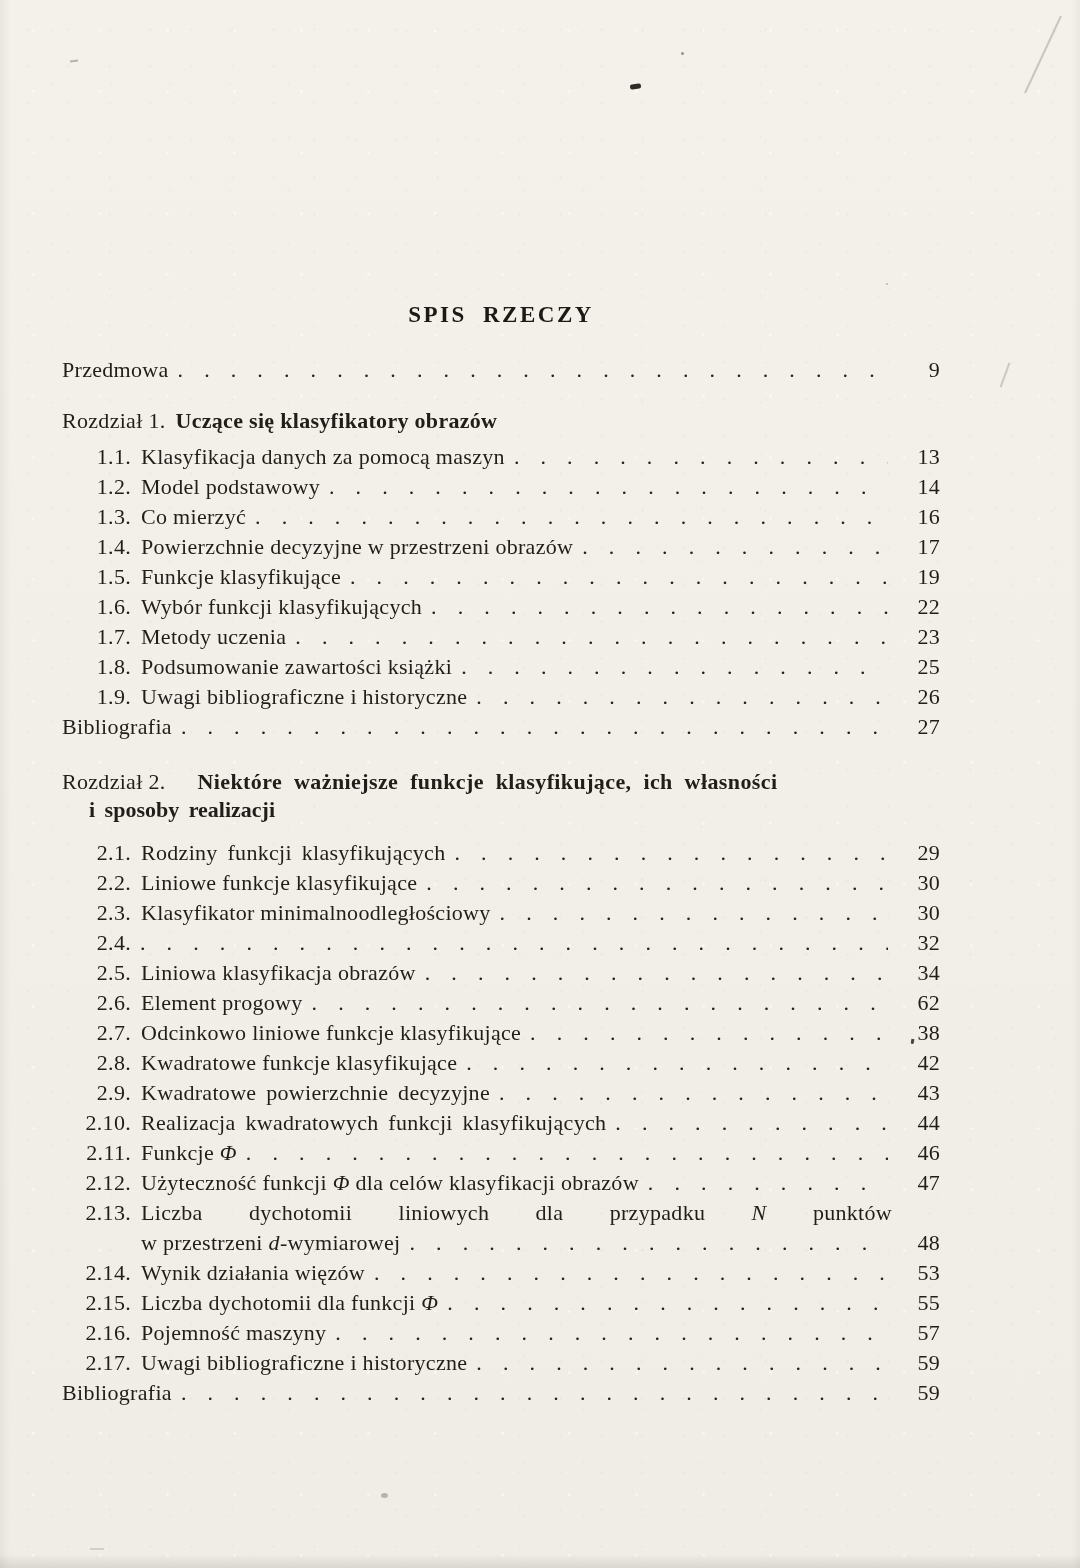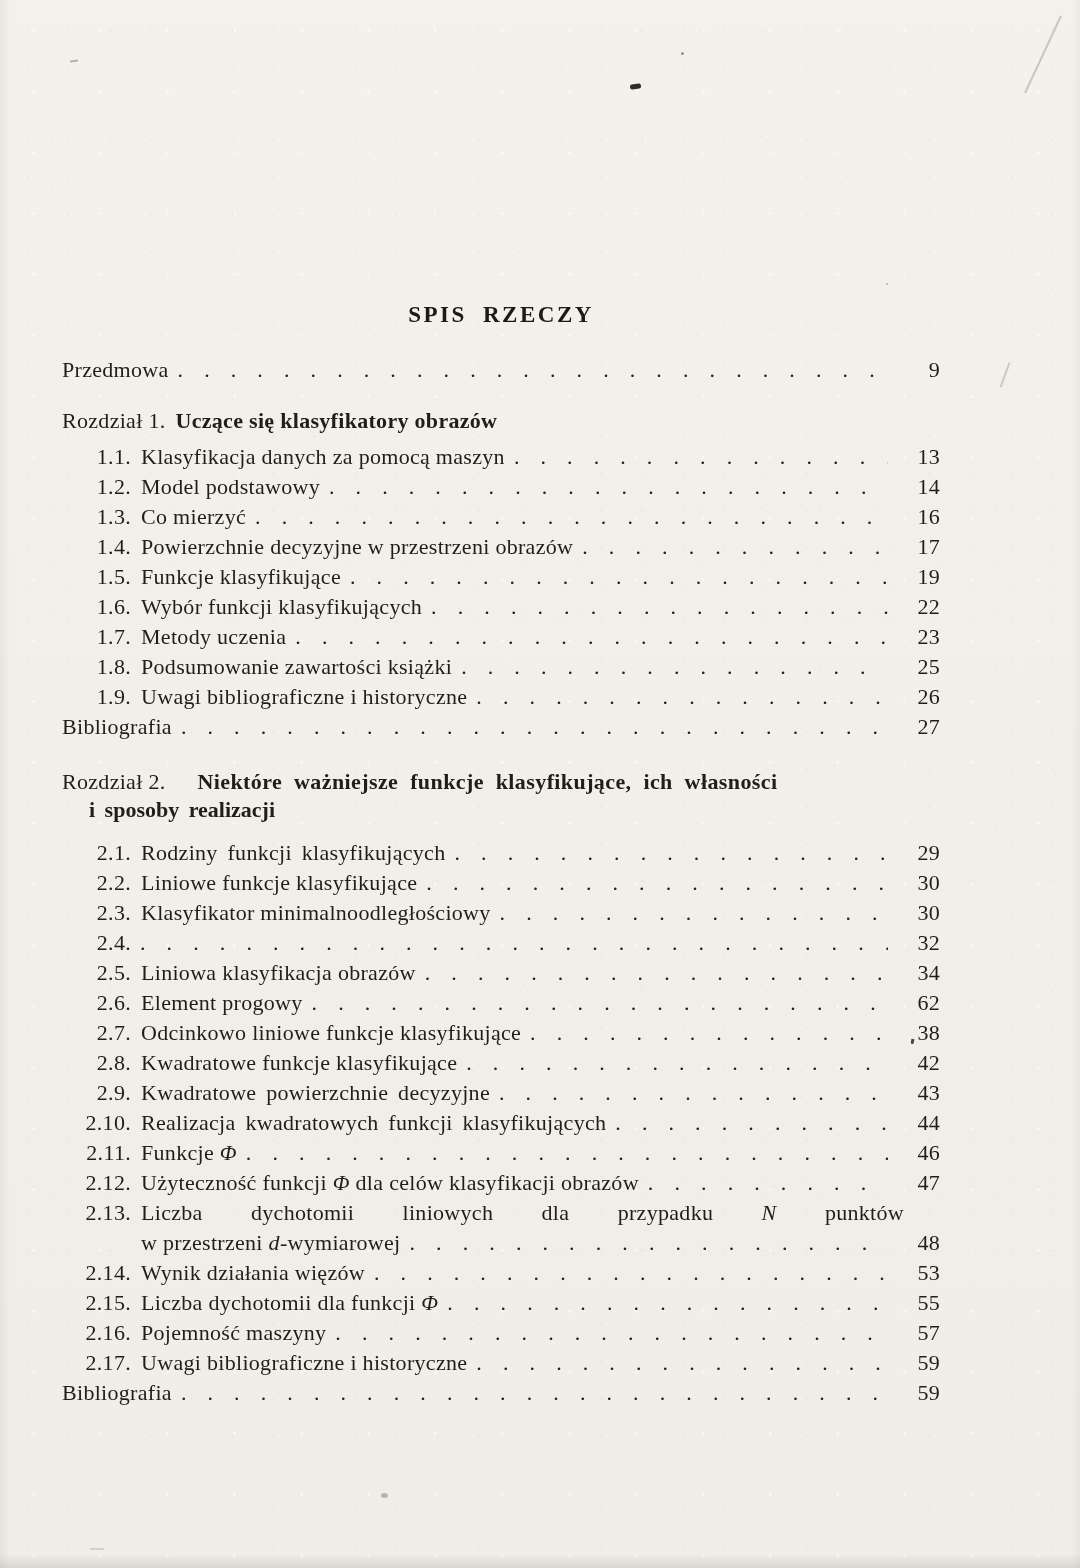--- a/index.html
+++ b/index.html
@@ -35,21 +35,21 @@
   }
 
   .row{display:flex;line-height:30px;font-size:22px;white-space:nowrap;letter-spacing:0.3px;}
   .num{width:69px;text-align:right;flex:none;}
   .label{margin-left:10px;flex:none;text-align:center;}
   .leader{flex:1 1 auto;overflow:hidden;white-space:nowrap;
     margin-left:9px;margin-right:6px;word-spacing:15px;color:#26231f;}
   .pg{width:46px;text-align:right;flex:none;}
   .flush .label{margin-left:0;}
 
-  .row.just .label{flex:1 1 auto;white-space:normal;text-align:justify;text-align-last:justify;margin-right:36px;}
+  .row.just .label{flex:1 1 auto;white-space:normal;text-align:justify;text-align-last:justify;margin-right:48px;}
   .ws1 .label{word-spacing:4px;}
 
   .preface-row{margin-top:27px;}
   .chapter-heading{font-size:22px;line-height:30px;letter-spacing:0.3px;white-space:nowrap;}
   .h1{margin-top:21px;}
   .h-prefix{font-weight:400;text-align:right;}
   .h-title{font-weight:700;margin-left:10px;}
   .h2{margin-top:26px;line-height:28px;}
   .h2 .h-title{word-spacing:6px;letter-spacing:0.4px;margin-left:32px;}
   .h-cont{margin-left:27px;font-weight:700;line-height:28px;word-spacing:4px;font-size:22px;}

